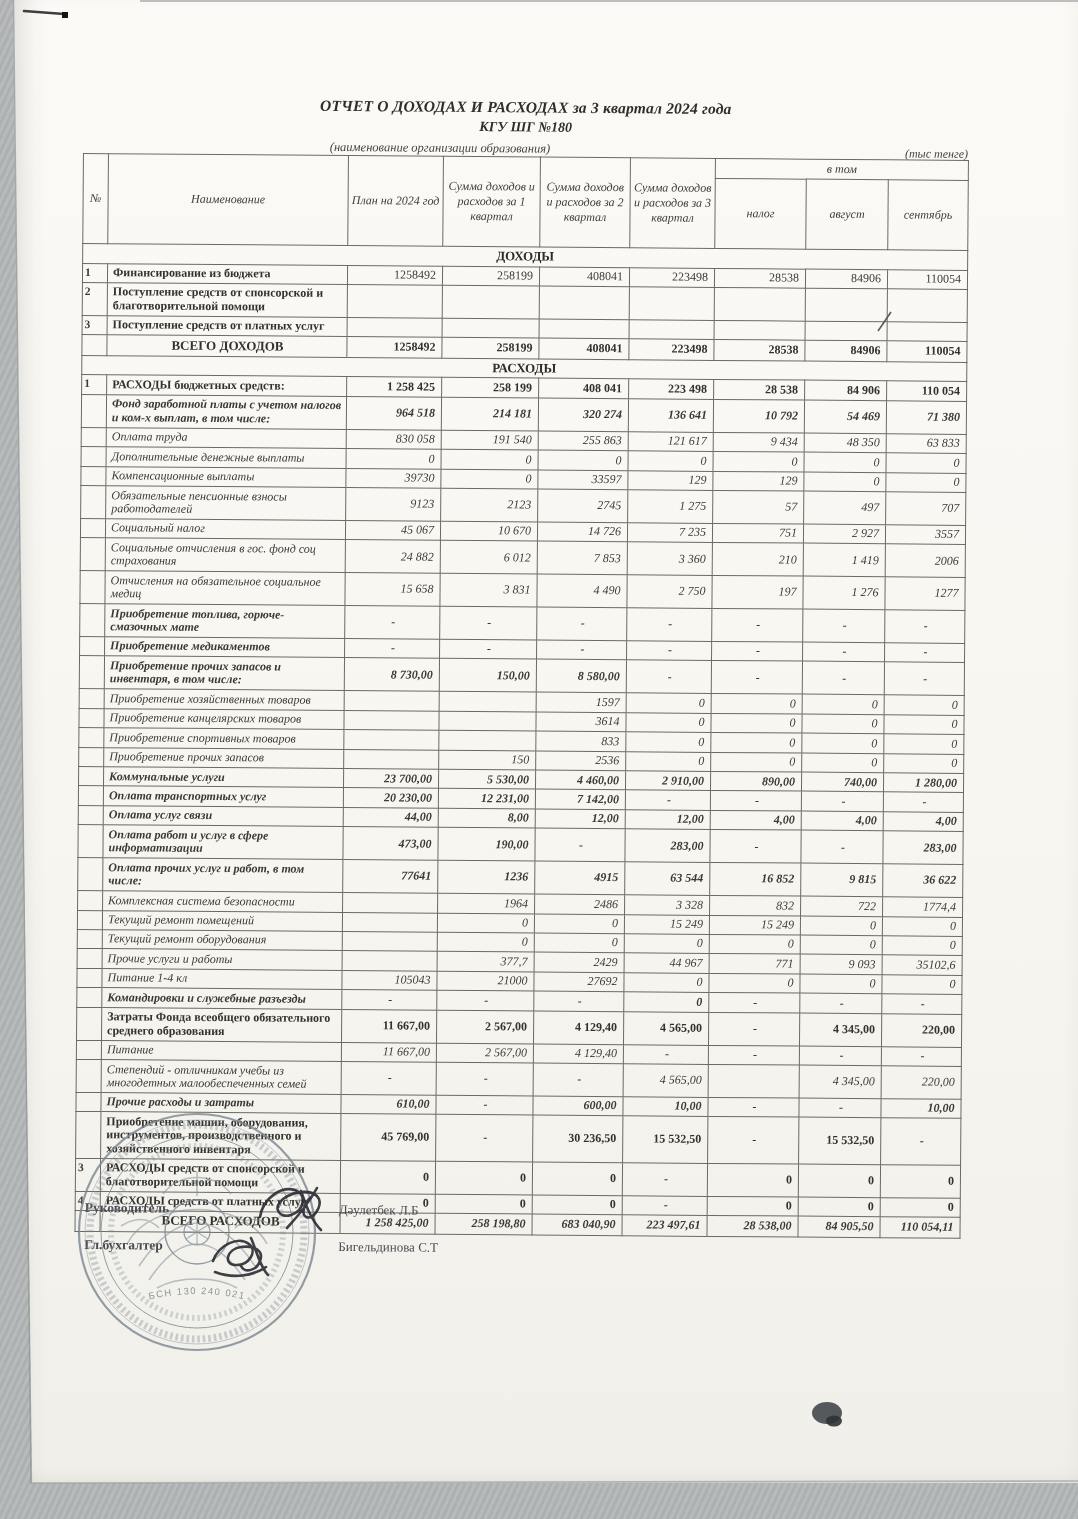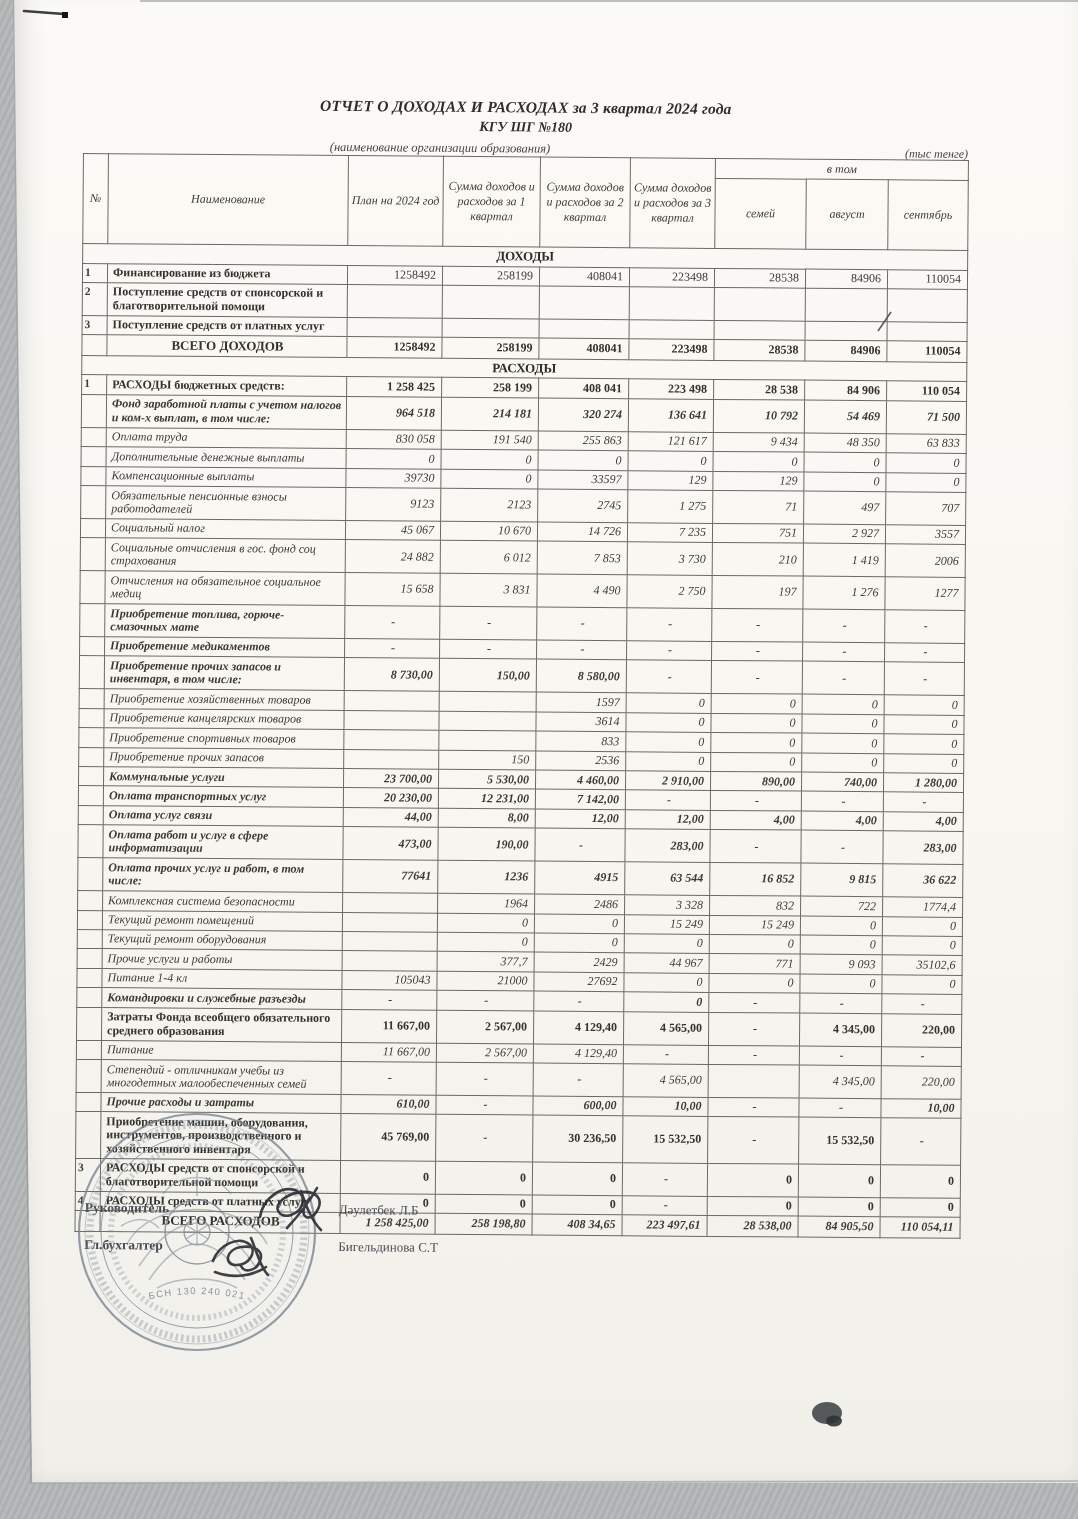--- a/index.html
+++ b/index.html
@@ -78,21 +78,21 @@
         <tr class="h-top">
           <th class="h-num" rowspan="2">№</th>
           <th rowspan="2">Наименование</th>
           <th rowspan="2">План на 2024 год</th>
           <th rowspan="2">Сумма доходов и расходов за  1 квартал</th>
           <th rowspan="2">Сумма доходов и расходов за  2 квартал</th>
           <th rowspan="2">Сумма доходов и расходов за 3 квартал</th>
           <th colspan="3">в том</th>
         </tr>
         <tr class="h-months">
-          <th>семей</th>
+          <th>налог</th>
           <th>август</th>
           <th>сентябрь</th>
         </tr>
       </thead>
       <tbody>
           <tr class="section-row">
             <td colspan="9">ДОХОДЫ</td>
           </tr>
           <tr>
             <td class="c-num">1</td>
@@ -154,21 +154,21 @@
           </tr>
           <tr>
             <td class="c-num"></td>
             <td class="c-name s-bi">Фонд заработной платы с учетом налогов и ком-х выплат, в том числе:</td>
             <td class="c-val s-bi">964 518</td>
             <td class="c-val s-bi">214 181</td>
             <td class="c-val s-bi">320 274</td>
             <td class="c-val s-bi">136 641</td>
             <td class="c-val s-bi">10 792</td>
             <td class="c-val s-bi">54 469</td>
-            <td class="c-val s-bi">71 500</td>
+            <td class="c-val s-bi">71 380</td>
           </tr>
           <tr>
             <td class="c-num"></td>
             <td class="c-name s-i">Оплата труда</td>
             <td class="c-val s-i">830 058</td>
             <td class="c-val s-i">191 540</td>
             <td class="c-val s-i">255 863</td>
             <td class="c-val s-i">121 617</td>
             <td class="c-val s-i">9 434</td>
             <td class="c-val s-i">48 350</td>
@@ -196,42 +196,42 @@
             <td class="c-val s-i">0</td>
             <td class="c-val s-i">0</td>
           </tr>
           <tr>
             <td class="c-num"></td>
             <td class="c-name s-i">Обязательные пенсионные взносы работодателей</td>
             <td class="c-val s-i">9123</td>
             <td class="c-val s-i">2123</td>
             <td class="c-val s-i">2745</td>
             <td class="c-val s-i">1 275</td>
-            <td class="c-val s-i">71</td>
+            <td class="c-val s-i">57</td>
             <td class="c-val s-i">497</td>
             <td class="c-val s-i">707</td>
           </tr>
           <tr>
             <td class="c-num"></td>
             <td class="c-name s-i">Социальный налог</td>
             <td class="c-val s-i">45 067</td>
             <td class="c-val s-i">10 670</td>
             <td class="c-val s-i">14 726</td>
             <td class="c-val s-i">7 235</td>
             <td class="c-val s-i">751</td>
             <td class="c-val s-i">2 927</td>
             <td class="c-val s-i">3557</td>
           </tr>
           <tr>
             <td class="c-num"></td>
             <td class="c-name s-i">Социальные отчисления в гос. фонд соц страхования</td>
             <td class="c-val s-i">24 882</td>
             <td class="c-val s-i">6 012</td>
             <td class="c-val s-i">7 853</td>
-            <td class="c-val s-i">3 730</td>
+            <td class="c-val s-i">3 360</td>
             <td class="c-val s-i">210</td>
             <td class="c-val s-i">1 419</td>
             <td class="c-val s-i">2006</td>
           </tr>
           <tr>
             <td class="c-num"></td>
             <td class="c-name s-i">Отчисления на обязательное социальное медиц</td>
             <td class="c-val s-i">15 658</td>
             <td class="c-val s-i">3 831</td>
             <td class="c-val s-i">4 490</td>
@@ -513,21 +513,21 @@
             <td class="c-val s-b dash">-</td>
             <td class="c-val s-b">0</td>
             <td class="c-val s-b">0</td>
             <td class="c-val s-b">0</td>
           </tr>
           <tr>
             <td class="c-num"></td>
             <td class="c-name s-b center">ВСЕГО РАСХОДОВ</td>
             <td class="c-val s-bi">1 258 425,00</td>
             <td class="c-val s-bi">258 198,80</td>
-            <td class="c-val s-bi">408 34,65</td>
+            <td class="c-val s-bi">683 040,90</td>
             <td class="c-val s-bi">223 497,61</td>
             <td class="c-val s-bi">28 538,00</td>
             <td class="c-val s-bi">84 905,50</td>
             <td class="c-val s-bi">110 054,11</td>
           </tr>
         </tbody>
     </table>
 
     <div class="footerblock">
       <div class="footrow">

